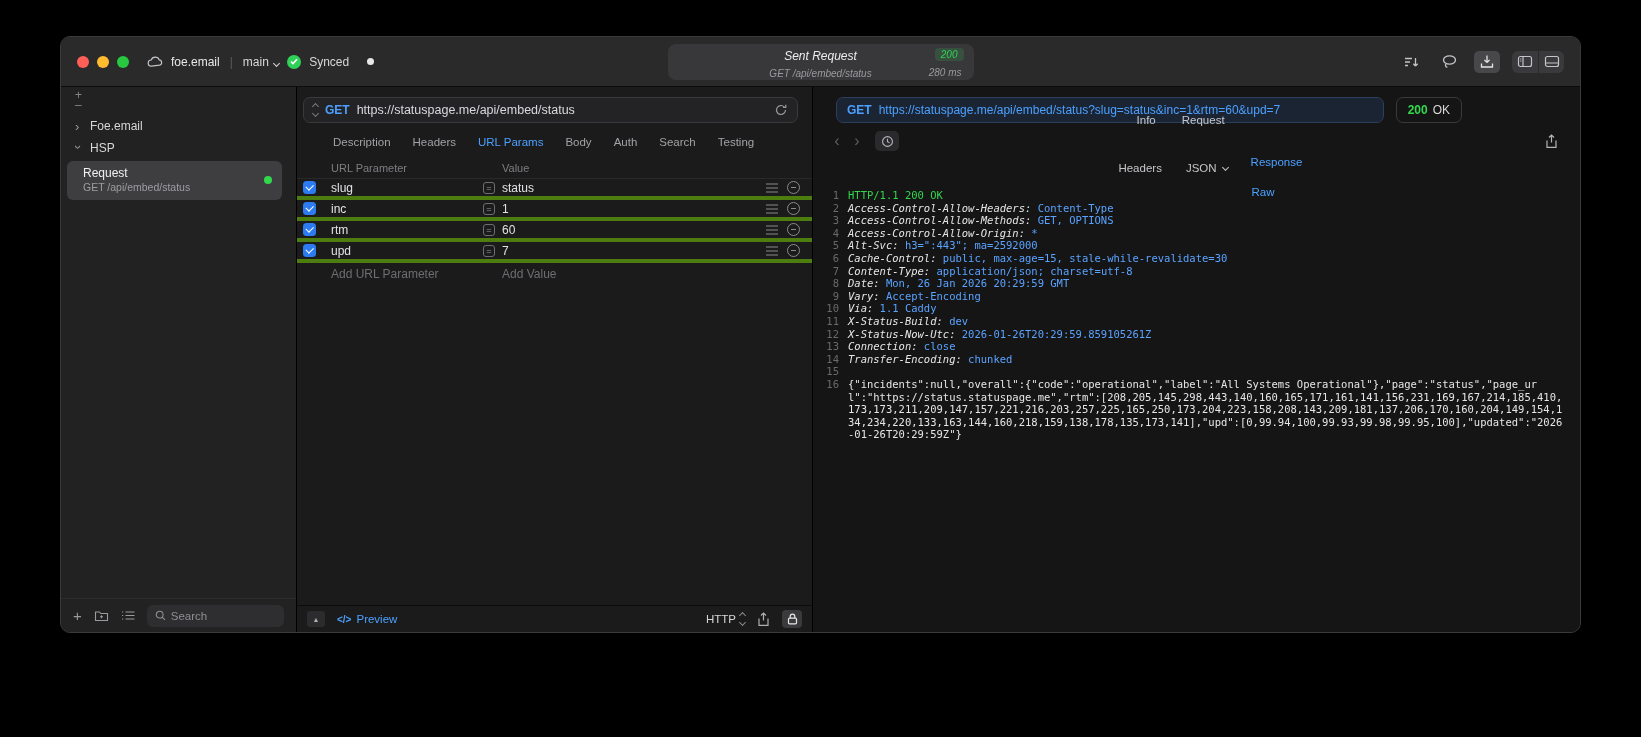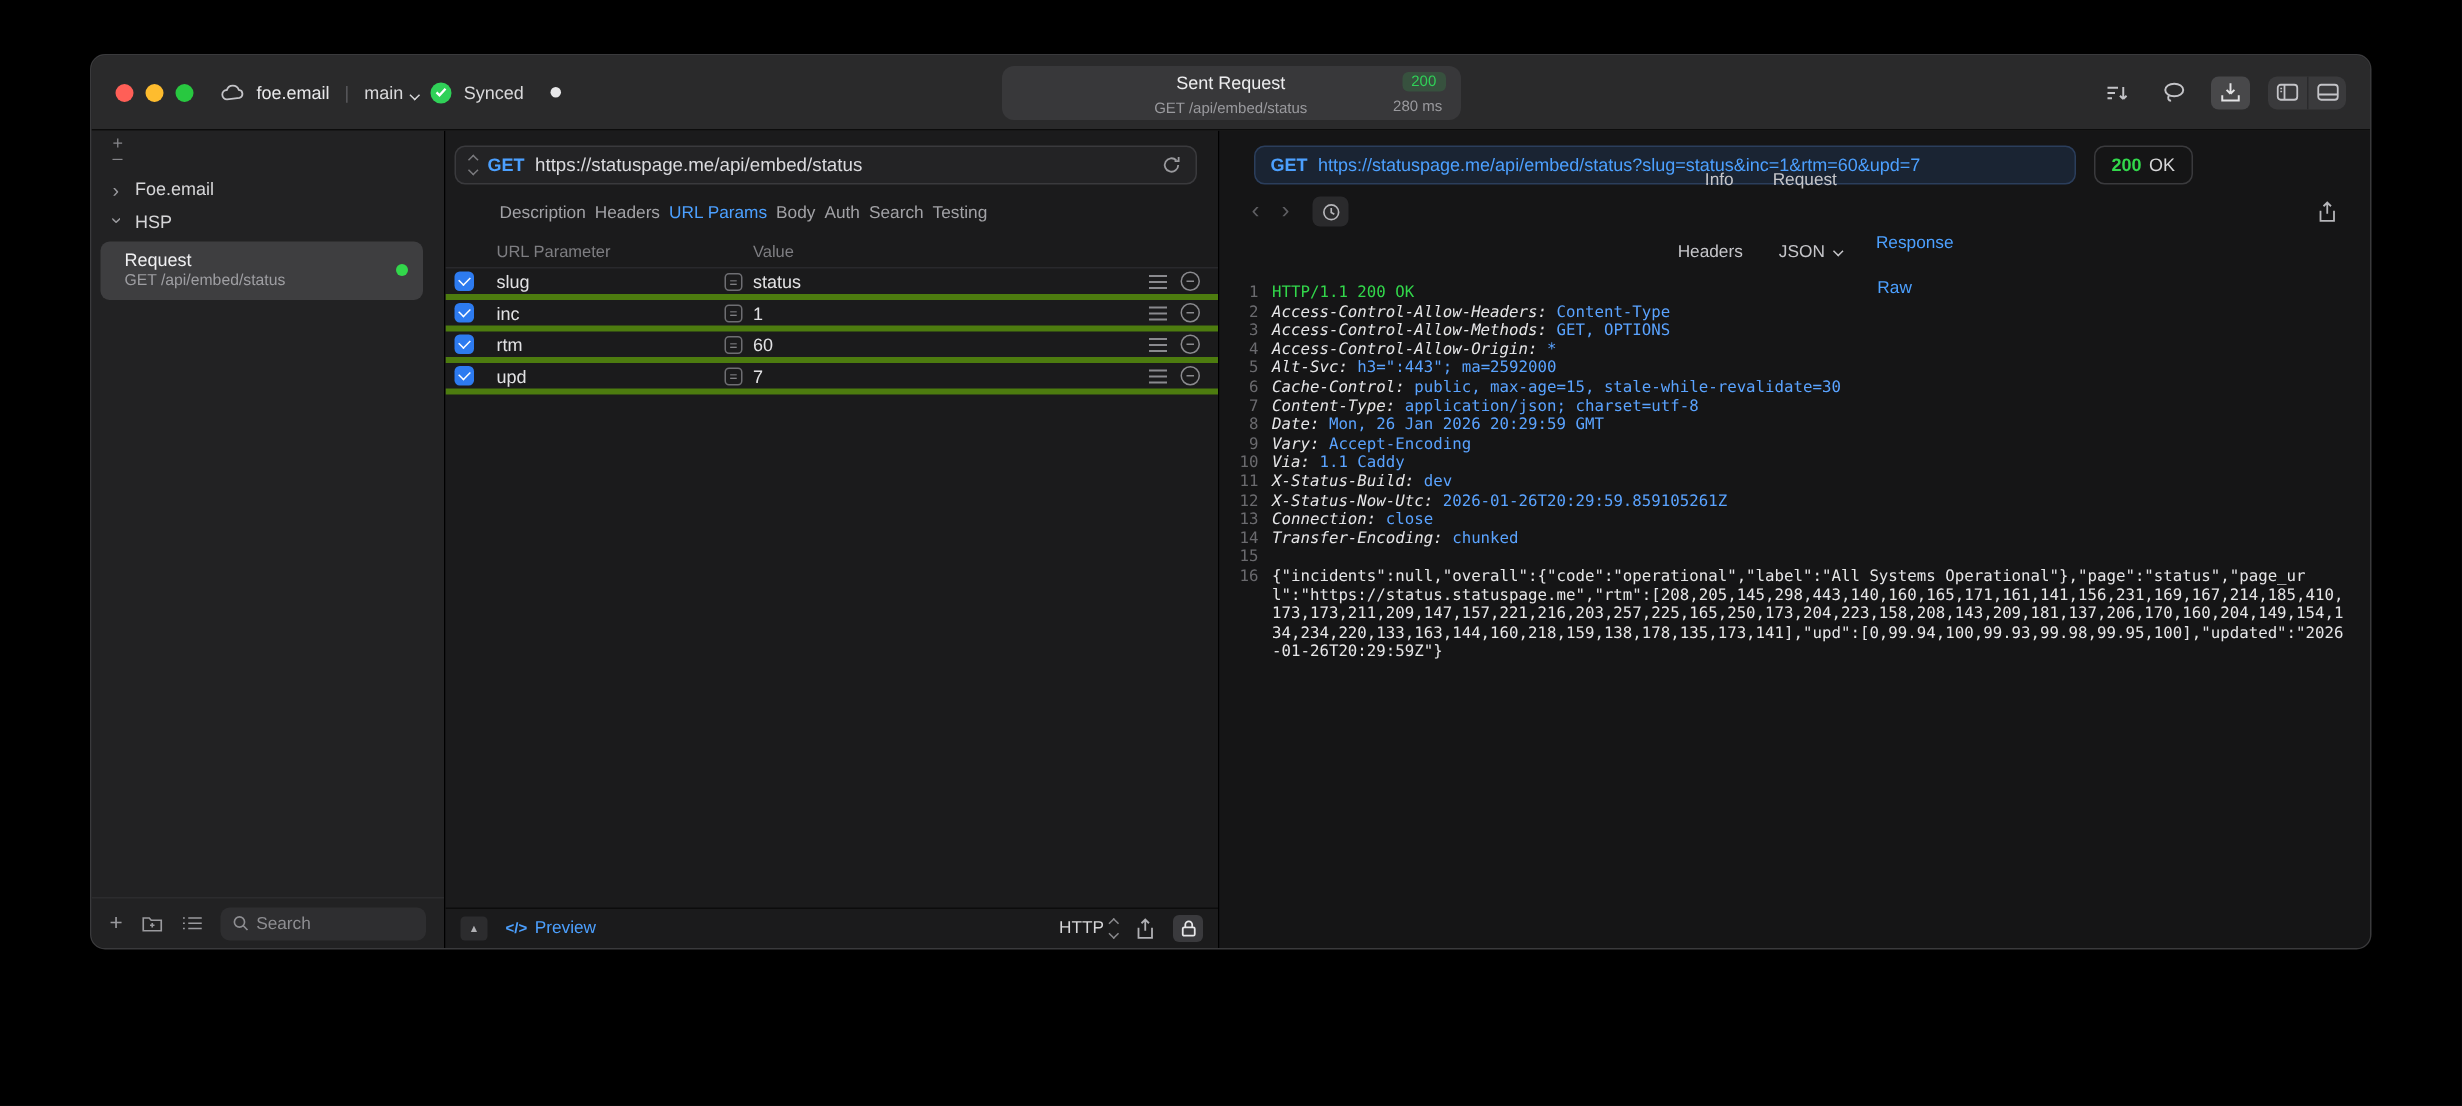--- a/index.html
+++ b/index.html
@@ -23,21 +23,21 @@
   .tb-left .sep { color:#5a5a5e; margin:0 2px; }
   .sync-check { width:14px; height:14px; border-radius:50%; background:#30d158; display:grid; place-items:center; }
   .edit-dot { width:7px; height:7px; border-radius:50%; background:#e8e8ea; margin-left:10px; }
   .cdown { width:5px; height:5px; border-right:1.3px solid currentColor; border-bottom:1.3px solid currentColor;
            transform:rotate(45deg); display:inline-block; margin:-2px 0 0 2px; }
   .cup   { width:5px; height:5px; border-right:1.3px solid currentColor; border-bottom:1.3px solid currentColor;
            transform:rotate(-135deg); display:inline-block; }
 
   .sent-pill { position:absolute; left:50%; top:7px; transform:translateX(-50%);
                width:306px; height:36px; background:#38383a; border-radius:8px; padding:3px 8px; }
-  .sp-row { position:relative; text-align:center; line-height:15px; }
+  .sp-row { position:relative; text-align:center; line-height:15px;font-style:italic; }
   .sp-title { color:#ececee; font-size:12px; }
   .sp-badge { position:absolute; right:2px; top:1px; background:rgba(48,209,88,.16); color:#30d158;
               font-size:10px; padding:0 6px; border-radius:4px; line-height:13px; }
   .sp-sub { color:#9a9a9e; font-size:10px; }
   .sp-ms  { position:absolute; right:4px; top:1px; color:#9a9a9e; font-size:10px; }
 
   .tb-icons { margin-left:auto; display:flex; align-items:center; gap:12px; }
   .tb-btn { width:26px; height:22px; display:grid; place-items:center; border-radius:5px; color:#c4c4c8; }
   .tb-btn.hl { background:#48484a; }
   .tb-seg { display:flex; background:#3a3a3c; border-radius:6px; overflow:hidden; }
@@ -77,21 +77,21 @@
 
   
   .req-panel { flex:0 0 516px; background:#1b1b1c; border-right:1px solid #000;
                display:flex; flex-direction:column; min-width:0; }
   .url-bar { margin:10px 14px 4px 6px; height:26px; background:#232325; border:1px solid #3a3a3d;
              border-radius:7px; display:flex; align-items:center; gap:7px; padding:0 9px; }
   .method-caret { display:flex; flex-direction:column; gap:2px; color:#7a7a7e; }
   .method { color:#4ca0ff; font-size:12px; font-weight:700; }
   .url-text { color:#dadade; font-size:12.5px; white-space:nowrap; overflow:hidden; text-overflow:ellipsis; }
   .refresh { margin-left:auto; color:#9a9a9e; }
-  .req-tabs { height:30px; display:flex; align-items:center; gap:6px; padding-left:36px;
+  .req-tabs { height:30px; display:flex; align-items:center; gap:22px; padding-left:36px;
               font-size:11.5px; color:#a2a2a6;text-align:right; }
   .req-tabs .tab.active { color:#4ca0ff; }
 
   .params { flex:1; overflow:hidden; }
   .p-grid { display:grid; grid-template-columns:28px 152px 1fr 46px; align-items:center;
             padding:0 8px 0 6px; }
   .p-head { height:22px; font-size:11px; color:#7e7e82; border-bottom:1px solid #29292c; }
   .p-head .vh { padding-left:19px; }
   .p-row { height:21px; border-bottom:4px solid #4d7c0f; font-size:12px; color:#e2e2e4; }
   .checkbox { width:13px; height:13px; border-radius:3.5px; background:#2d7bf0; position:relative; }
@@ -367,20 +367,26 @@
       <span>7</span>
     </span>
     <span class="acts">
       <svg width="12" height="10" viewBox="0 0 12 10">
         <path d="M0 1h12M0 5h12M0 9h12" stroke="#8a8a8e" stroke-width="1.2"></path>
       </svg>
       <span class="minus-circle"></span>
     </span>
   </div>
           </div>
+        <div class="p-grid add-row">
+          <span></span>
+          <span>Add URL Parameter</span>
+          <span class="vcell">Add Value</span>
+          <span></span>
+        </div>
       </div>
 
       <div class="req-footer">
         <span class="collapse-btn">▲</span>
         <span class="preview">
           <span class="code-ic">&lt;/&gt;</span>
           <span>Preview</span>
         </span>
         <span class="http">
           <span>HTTP</span>

